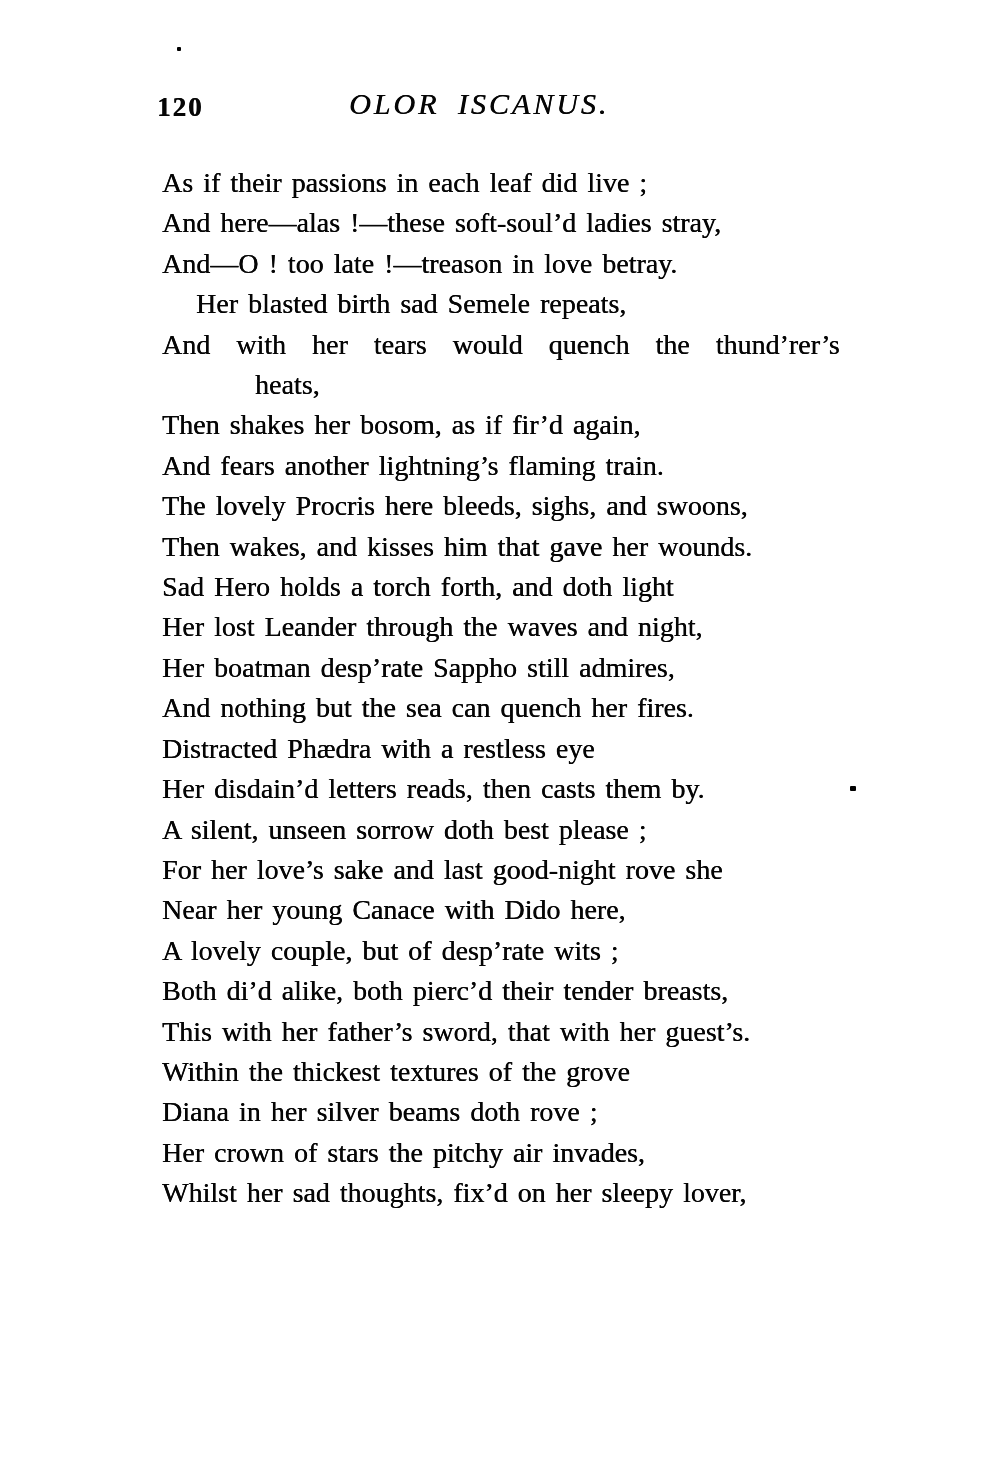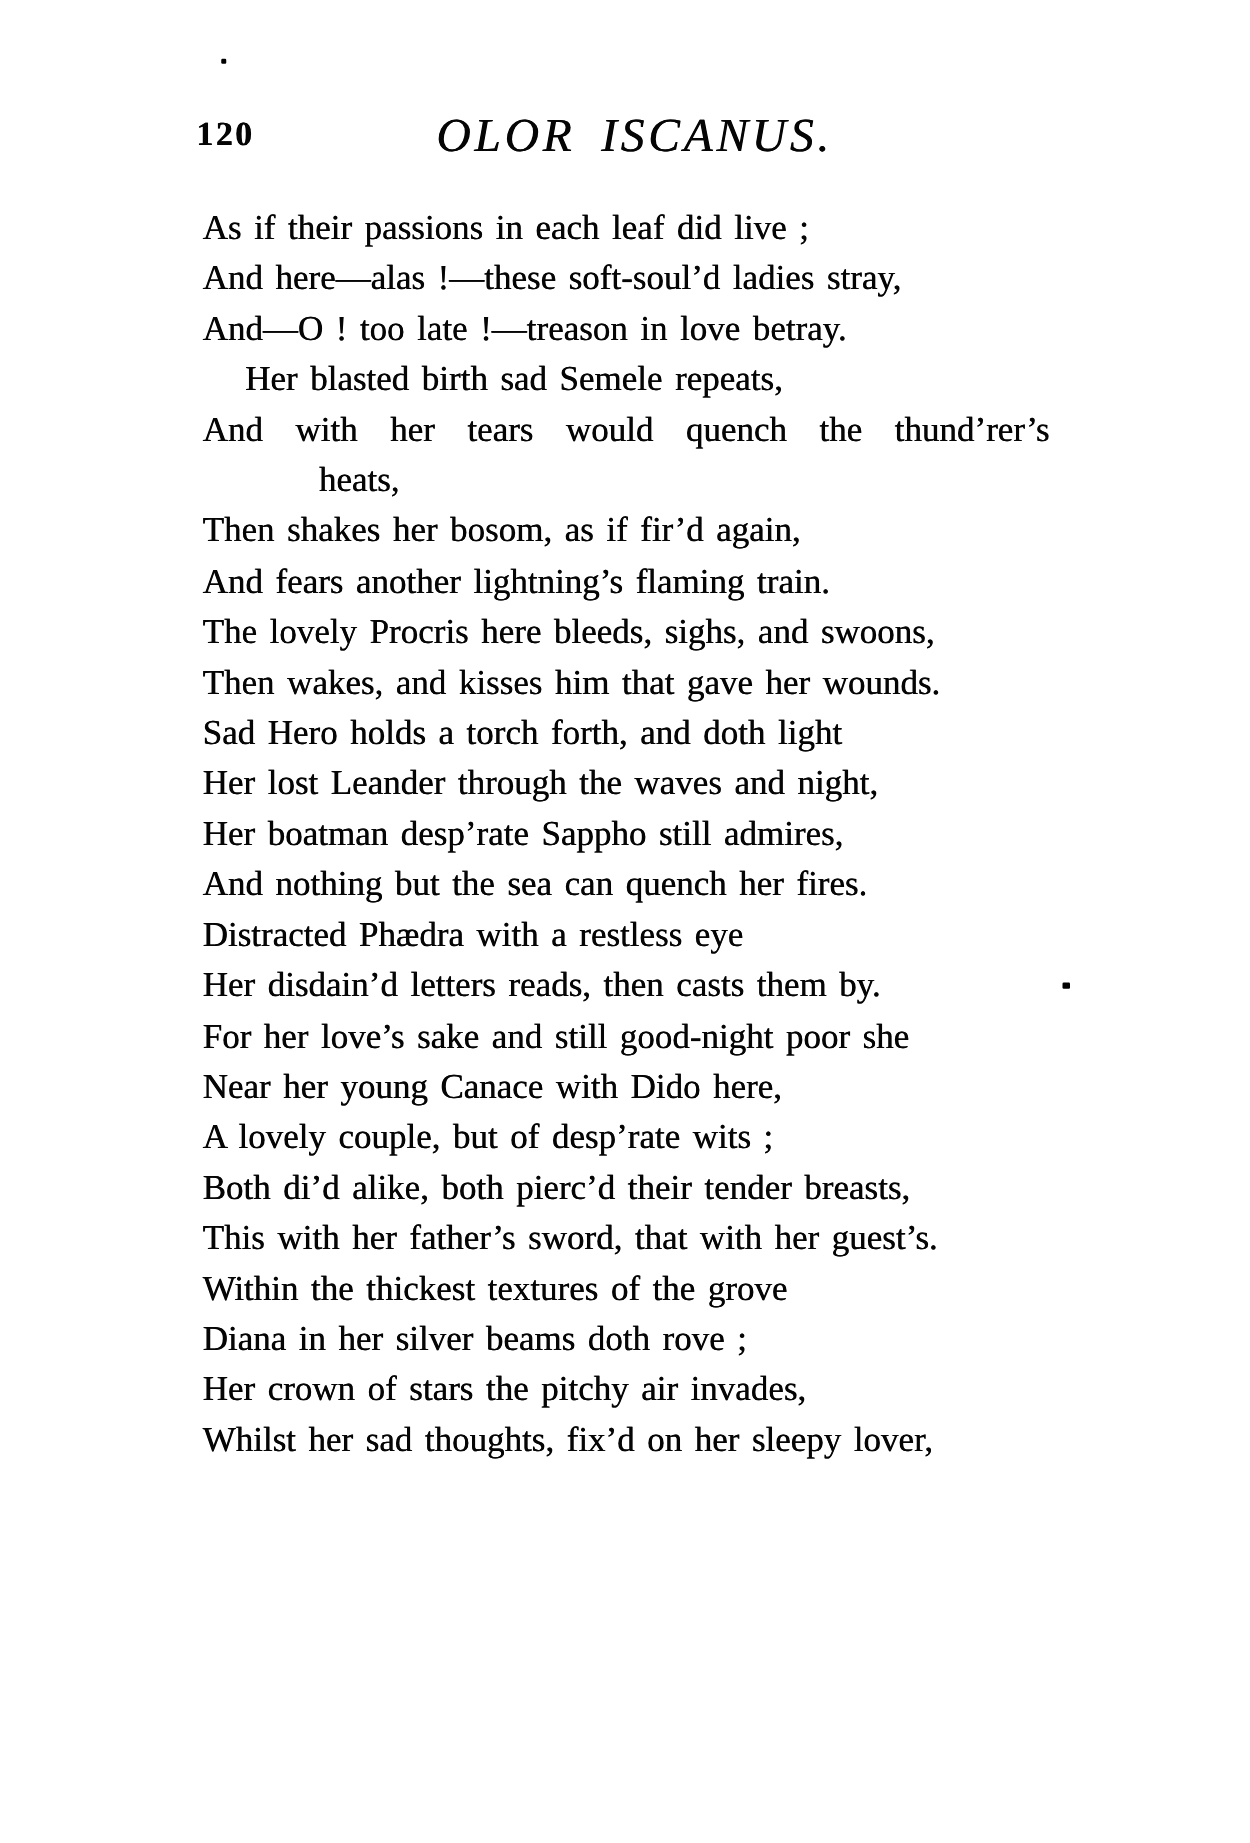--- a/index.html
+++ b/index.html
@@ -22,21 +22,21 @@
     top: 92px;
     font-size: 27px;
     font-weight: bold;
     letter-spacing: 2px;
     text-shadow: 0.4px 0 0 currentColor;
   }
   .running-header {
     position: absolute;
     left: 349px;
     top: 87px;
-    font-size: 38px;
+    font-size: 30px;
     font-style: italic;
     letter-spacing: 3px;
     word-spacing: 8px;
     text-shadow: 0.4px 0 0 currentColor;
     white-space: nowrap;
   }
   .poem {
     position: absolute;
     left: 162px;
     top: 163px;
@@ -113,21 +113,22 @@
     <div class="poem-line">Then shakes her bosom, as if fir’d again,</div>
     <div class="poem-line">And fears another lightning’s flaming train.</div>
     <div class="poem-line">The lovely Procris here bleeds, sighs, and swoons,</div>
     <div class="poem-line">Then wakes, and kisses him that gave her wounds.</div>
     <div class="poem-line">Sad Hero holds a torch forth, and doth light</div>
     <div class="poem-line">Her lost Leander through the waves and night,</div>
     <div class="poem-line">Her boatman desp’rate Sappho still admires,</div>
     <div class="poem-line">And nothing but the sea can quench her fires.</div>
     <div class="poem-line">Distracted Phædra with a restless eye</div>
     <div class="poem-line">Her disdain’d letters reads, then casts them by.</div>
-    <div class="poem-line">For her love’s sake and still good-night poor she</div>
+    <div class="poem-line">A silent, unseen sorrow doth best please ;</div>
+    <div class="poem-line">For her love’s sake and last good-night rove she</div>
     <div class="poem-line">Near her young Canace with Dido here,</div>
     <div class="poem-line">A lovely couple, but of desp’rate wits ;</div>
     <div class="poem-line">Both di’d alike, both pierc’d their tender breasts,</div>
     <div class="poem-line">This with her father’s sword, that with her guest’s.</div>
     <div class="poem-line">Within the thickest textures of the grove</div>
     <div class="poem-line">Diana in her silver beams doth rove ;</div>
     <div class="poem-line">Her crown of stars the pitchy air invades,</div>
     <div class="poem-line">Whilst her sad thoughts, fix’d on her sleepy lover,</div>
   </div>
 

